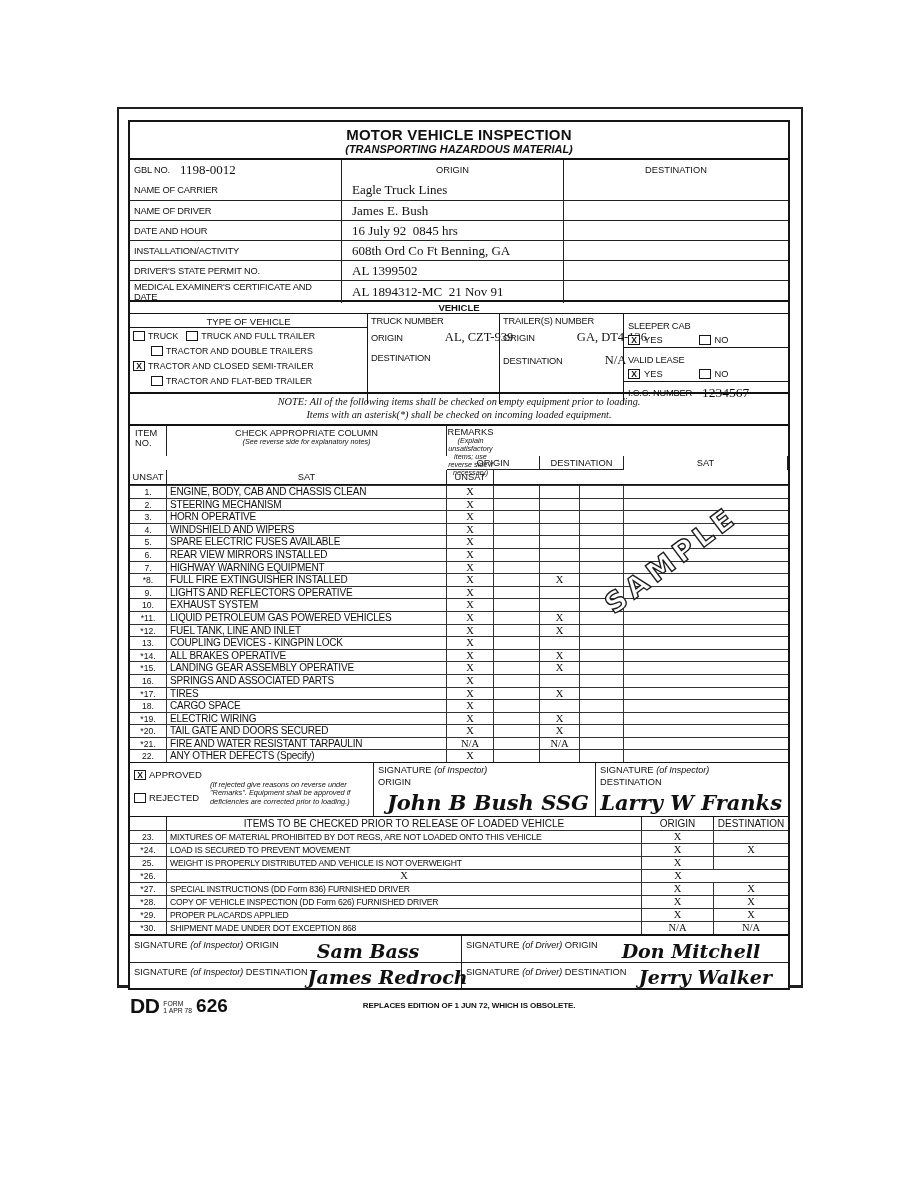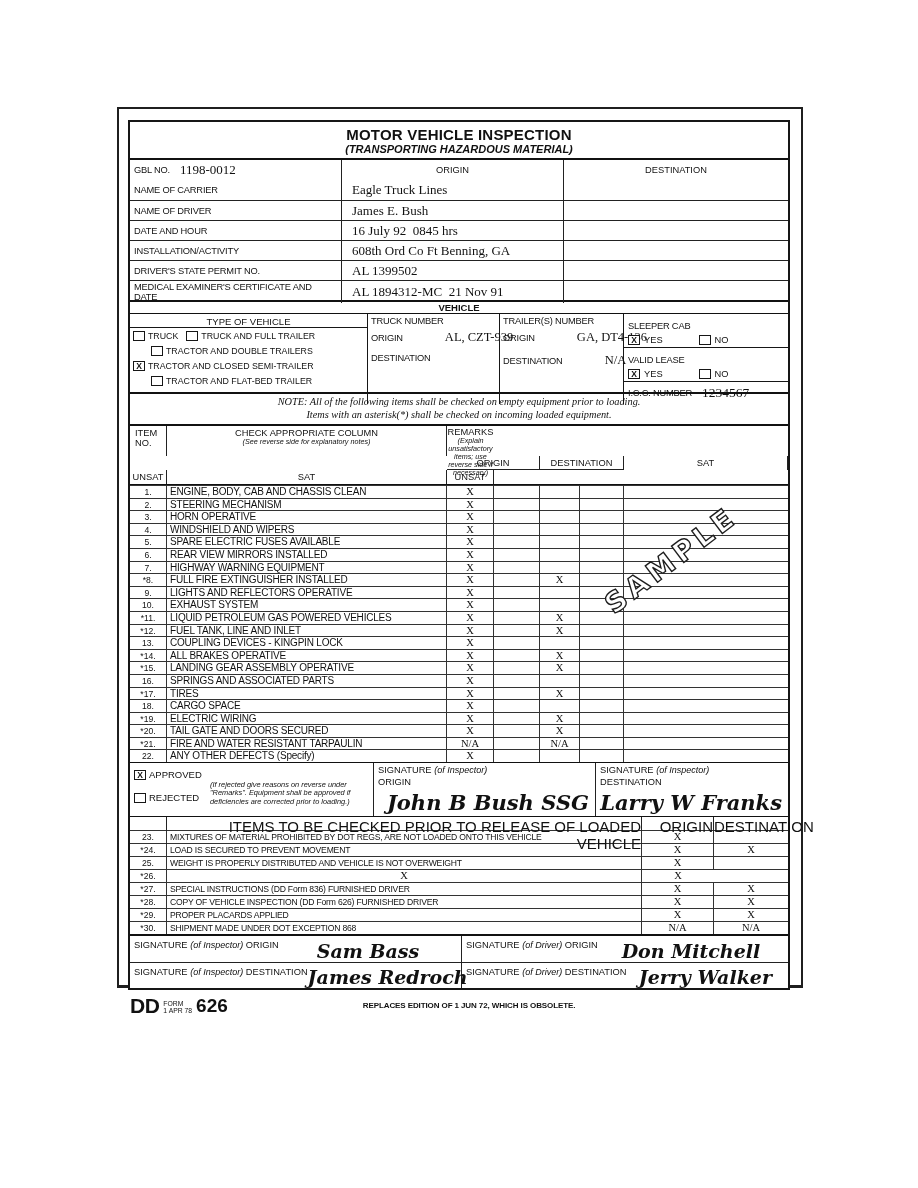--- a/index.html
+++ b/index.html
@@ -87,21 +87,21 @@
   .sigcell { position:relative; border-right:1px solid #222; padding:2px 4px; }
   .sigcell:last-child { border-right:none; }
   .sigcell .l1 { font-size:9.3px; }
   .sigcell .l1 .it { font-size:9px; }
   .sigcell .scope { font-size:9.3px; margin-top:2px; }
   .sigcell .script { position:absolute; right:6px; bottom:1px; font-size:21px; white-space:nowrap; }
 
   
   .rgrid { display:grid; grid-template-columns:37px 475px 72px 1fr; }
   .release-head { border-top:1.5px solid #111; height:14px; }
-  .release-head > div { border-right:1px solid #222; text-align:right; font-size:15px; padding-top:1px; }
+  .release-head > div { border-right:1px solid #222; text-align:center; font-size:10px; padding-top:1px; }
   .release-head > div:last-child { border-right:none; }
   .rrow { min-height:12.5px; border-top:1px solid #333; line-height:12px; }
   .rrow > span { border-right:1px solid #333; display:block; }
   .rrow > span:last-child { border-right:none; }
   .rrow .no { text-align:center; font-size:8.6px; }
   .rrow .nm { font-size:8.6px; padding-left:3px; letter-spacing:-0.2px; }
   .rrow .nm .l2 { display:block; }
   .rrow .nm .l2:empty { display:none; }
   .rrow .mk { text-align:center; font-family:"Liberation Serif", serif; font-size:10.5px;
               display:flex; align-items:flex-end; justify-content:center; }

